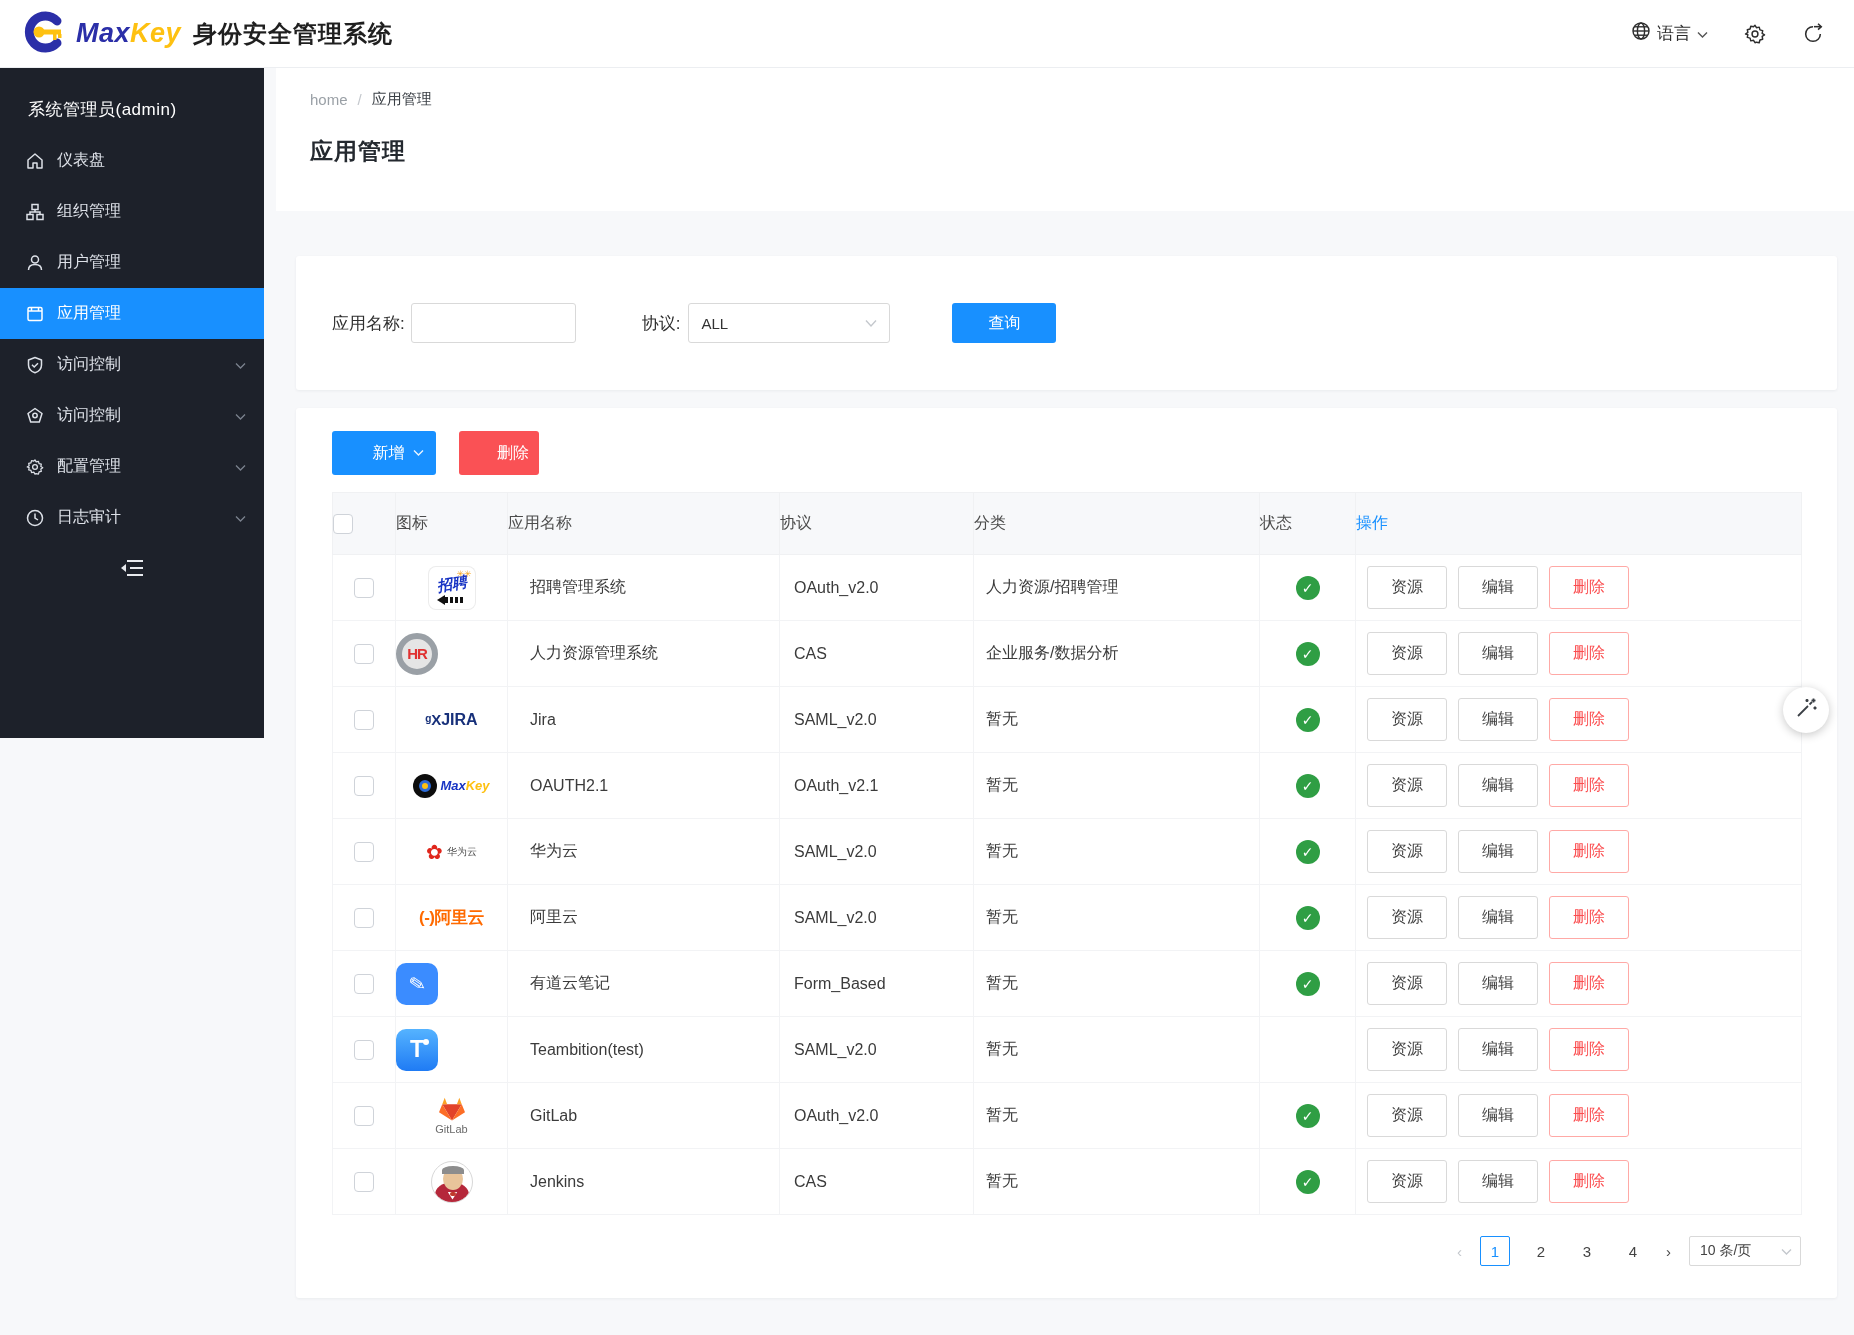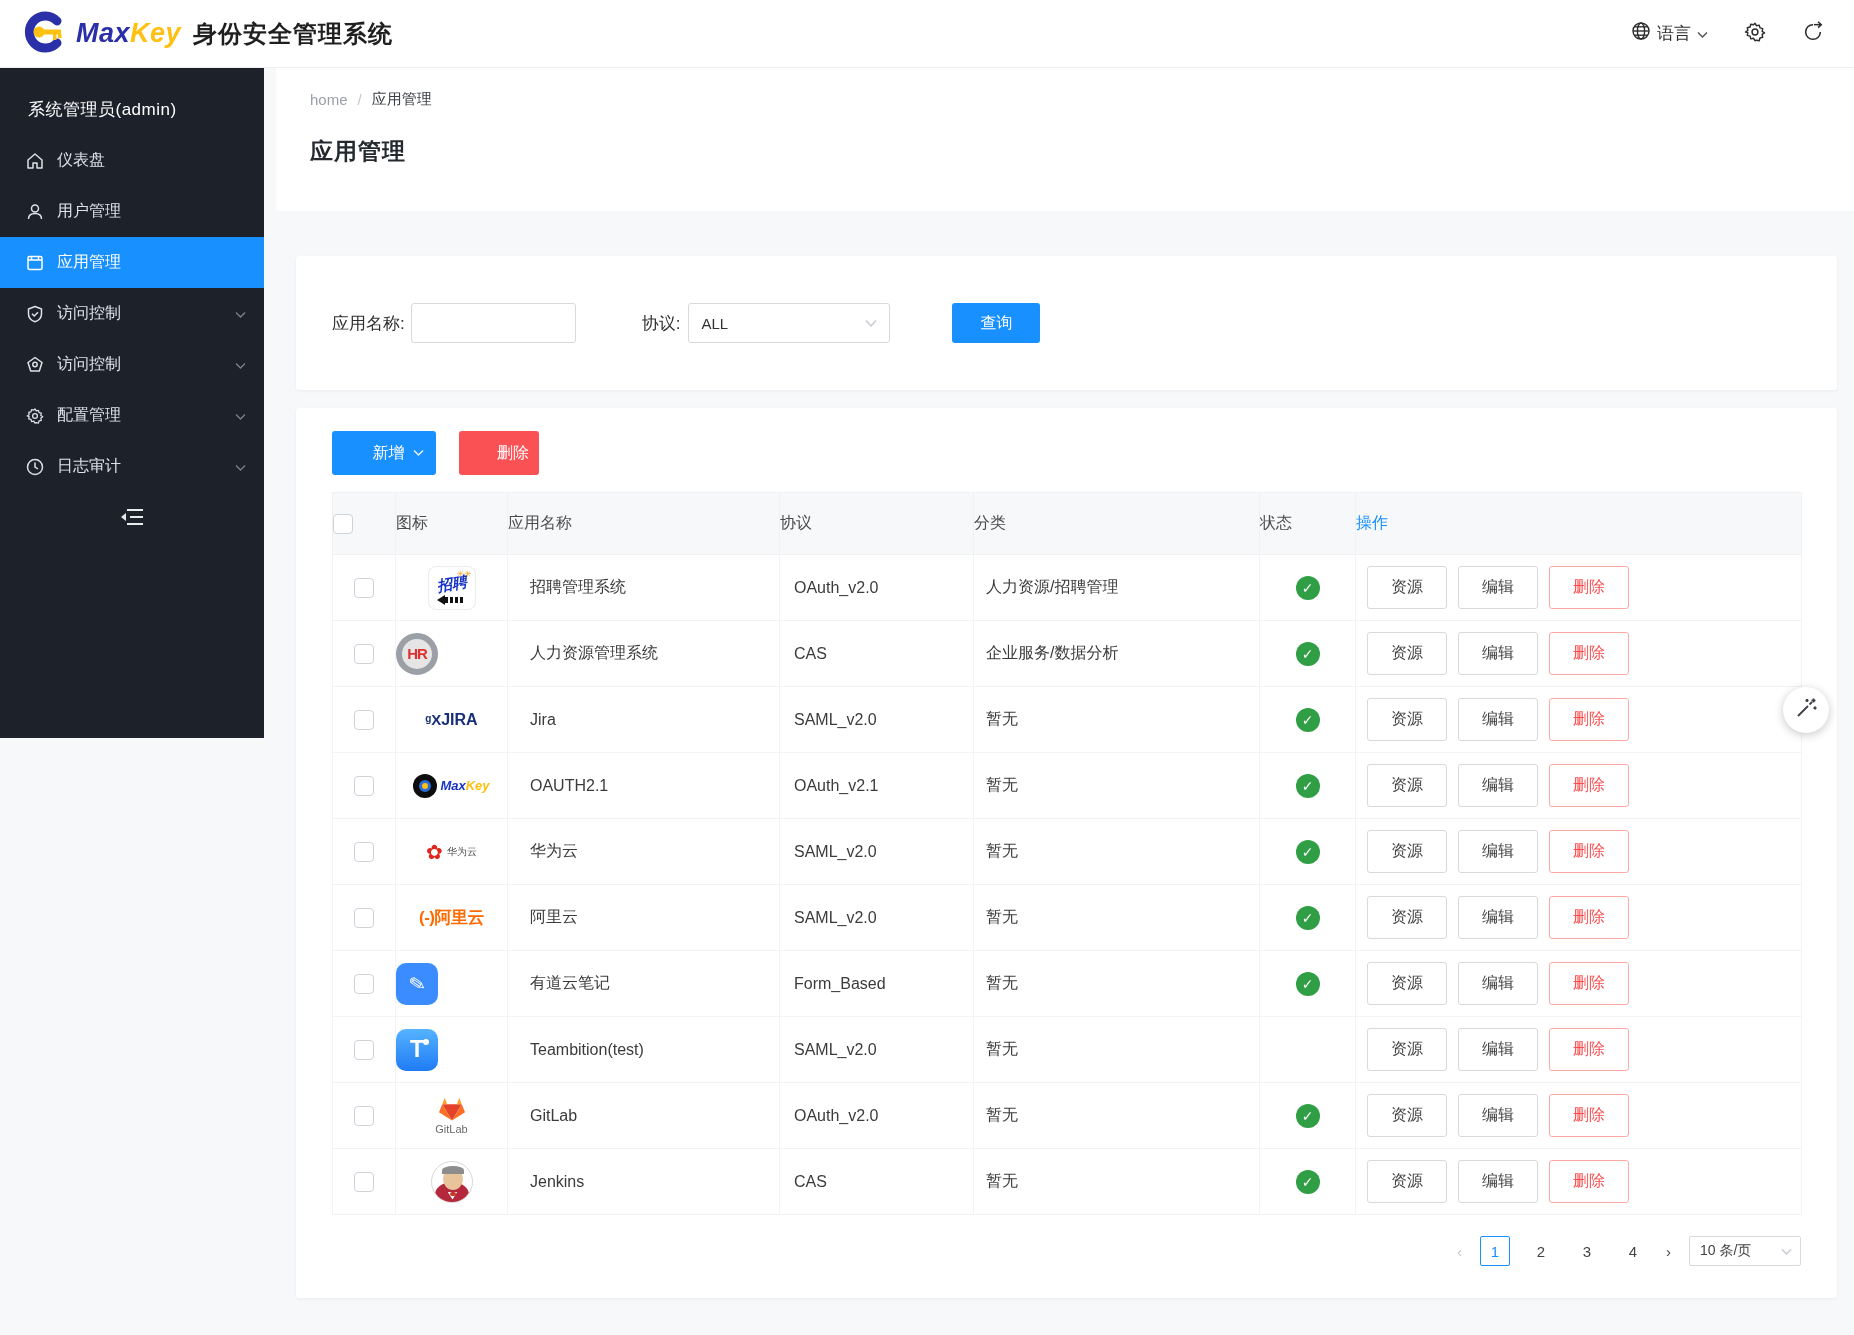--- a/index.html
+++ b/index.html
@@ -11,21 +11,21 @@
     color:#333;
     overflow:hidden;
   }
   
   .topbar{position:absolute;top:0;left:0;width:1854px;height:68px;background:#fff;border-bottom:1px solid #eceef1;display:flex;align-items:center;z-index:20;}
   .brand{display:flex;align-items:center;margin-left:22px;}
   .brand-text{margin-left:8px;font-size:27px;font-weight:bold;font-style:italic;letter-spacing:0.5px;}
   .brand-max{color:#2b2fa8;}
   .brand-key{color:#fec111;}
   .brand-title{margin-left:12px;font-size:24px;font-weight:bold;font-style:normal;color:#1f1f1f;letter-spacing:1px;}
-  .topbar-right{margin-left:auto;display:flex;align-items:flex-start;gap:36px;margin-right:30px;}
+  .topbar-right{margin-left:auto;display:flex;align-items:center;gap:36px;margin-right:30px;}
   .lang-switch{display:flex;align-items:center;gap:6px;font-size:17px;color:#2d2d2d;cursor:pointer;}
   .icon-btn{display:flex;align-items:center;justify-content:center;cursor:pointer;}
   
   .sidebar{position:absolute;top:68px;left:0;width:264px;height:670px;background:#1d212a;z-index:10;}
   .sidebar-user{padding:30px 0 14px 28px;color:#fff;font-size:17px;font-weight:normal;letter-spacing:0.5px;}
   .menu{list-style:none;}
   .menu-item{height:51px;display:flex;align-items:center;padding:0 18px 0 26px;color:#dde1e8;font-size:16px;cursor:pointer;}
   .menu-item .mi-icon{width:18px;height:18px;margin-right:13px;flex:0 0 auto;display:flex;align-items:center;}
   .menu-item.active{background:#1890ff;color:#fff;}
   .menu-item .mi-label{flex:1 1 auto;}
@@ -43,21 +43,21 @@
   .search-card{top:256px;height:134px;display:flex;align-items:center;padding-left:36px;}
   .field-label{font-size:17px;color:#2f2f2f;}
   .text-input{width:165px;height:40px;border:1px solid #d9d9d9;border-radius:3px;margin-left:6px;background:#fff;font-size:15px;padding:0 10px;outline:none;}
   .select-box{width:202px;height:40px;border:1px solid #d9d9d9;border-radius:3px;margin-left:8px;display:flex;align-items:center;padding:0 12px;font-size:15px;color:#333;cursor:pointer;background:#fff;}
   .select-box .sel-val{flex:1;}
   .select-caret{color:#c4c8cd;font-size:13px;}
   .gap-lg{margin-left:66px;}
   .btn{border:none;border-radius:3px;font-size:16px;cursor:pointer;display:inline-flex;align-items:center;justify-content:center;font-family:inherit;}
   .btn-primary{background:#1890ff;color:#fff;}
   .btn-danger{background:#fa5155;color:#fff;}
-  .search-btn{width:88px;height:40px;margin-left:62px;}
+  .search-btn{width:104px;height:40px;margin-left:62px;}
   
   .main-card{top:408px;height:890px;padding:23px 36px 0 36px;}
   .toolbar{display:flex;gap:23px;}
   .toolbar .btn{height:44px;padding-left:28px;}
   .add-btn{width:104px;gap:8px;}
   .add-caret{font-size:12px;opacity:.9;}
   .del-btn{width:80px;}
   
   table.app-table{border-collapse:collapse;margin-top:17px;width:1469px;table-layout:fixed;}
   .app-table th{height:62px;background:#f7f8fa;font-size:16px;font-weight:normal;color:#4c4c4c;border:1px solid #f0f1f3;border-left:none;text-align:left;}
@@ -176,20 +176,31 @@
         <span class="mi-icon">
           <svg width="18" height="18" viewBox="0 0 18 18" fill="none" stroke="#dde1e8" stroke-width="1.5">
             <path d="M2 8 L9 2 L16 8 V16 H11 V11 H7 V16 H2 Z" stroke-linejoin="round"></path>
           </svg>
         </span>
         <span class="mi-label">仪表盘</span>
       </li>
       <li class="menu-item">
         <span class="mi-icon">
           <svg width="18" height="18" viewBox="0 0 18 18" fill="none" stroke="#dde1e8" stroke-width="1.5">
+            <rect x="6" y="1.5" width="6" height="5"></rect>
+            <rect x="1" y="11.5" width="6" height="5"></rect>
+            <rect x="11" y="11.5" width="6" height="5"></rect>
+            <path d="M9 6.5 V9 M4 11.5 V9 H14 V11.5"></path>
+          </svg>
+        </span>
+        <span class="mi-label">组织管理</span>
+      </li>
+      <li class="menu-item">
+        <span class="mi-icon">
+          <svg width="18" height="18" viewBox="0 0 18 18" fill="none" stroke="#dde1e8" stroke-width="1.5">
             <circle cx="9" cy="5.5" r="3.5"></circle>
             <path d="M2.5 16 C2.5 12 5.5 10.5 9 10.5 C12.5 10.5 15.5 12 15.5 16"></path>
           </svg>
         </span>
         <span class="mi-label">用户管理</span>
       </li>
       <li class="menu-item active">
         <span class="mi-icon">
           <svg width="18" height="18" viewBox="0 0 18 18" fill="none" stroke="#fff" stroke-width="1.5">
             <rect x="2" y="2.5" width="14" height="13" rx="1.5"></rect>

